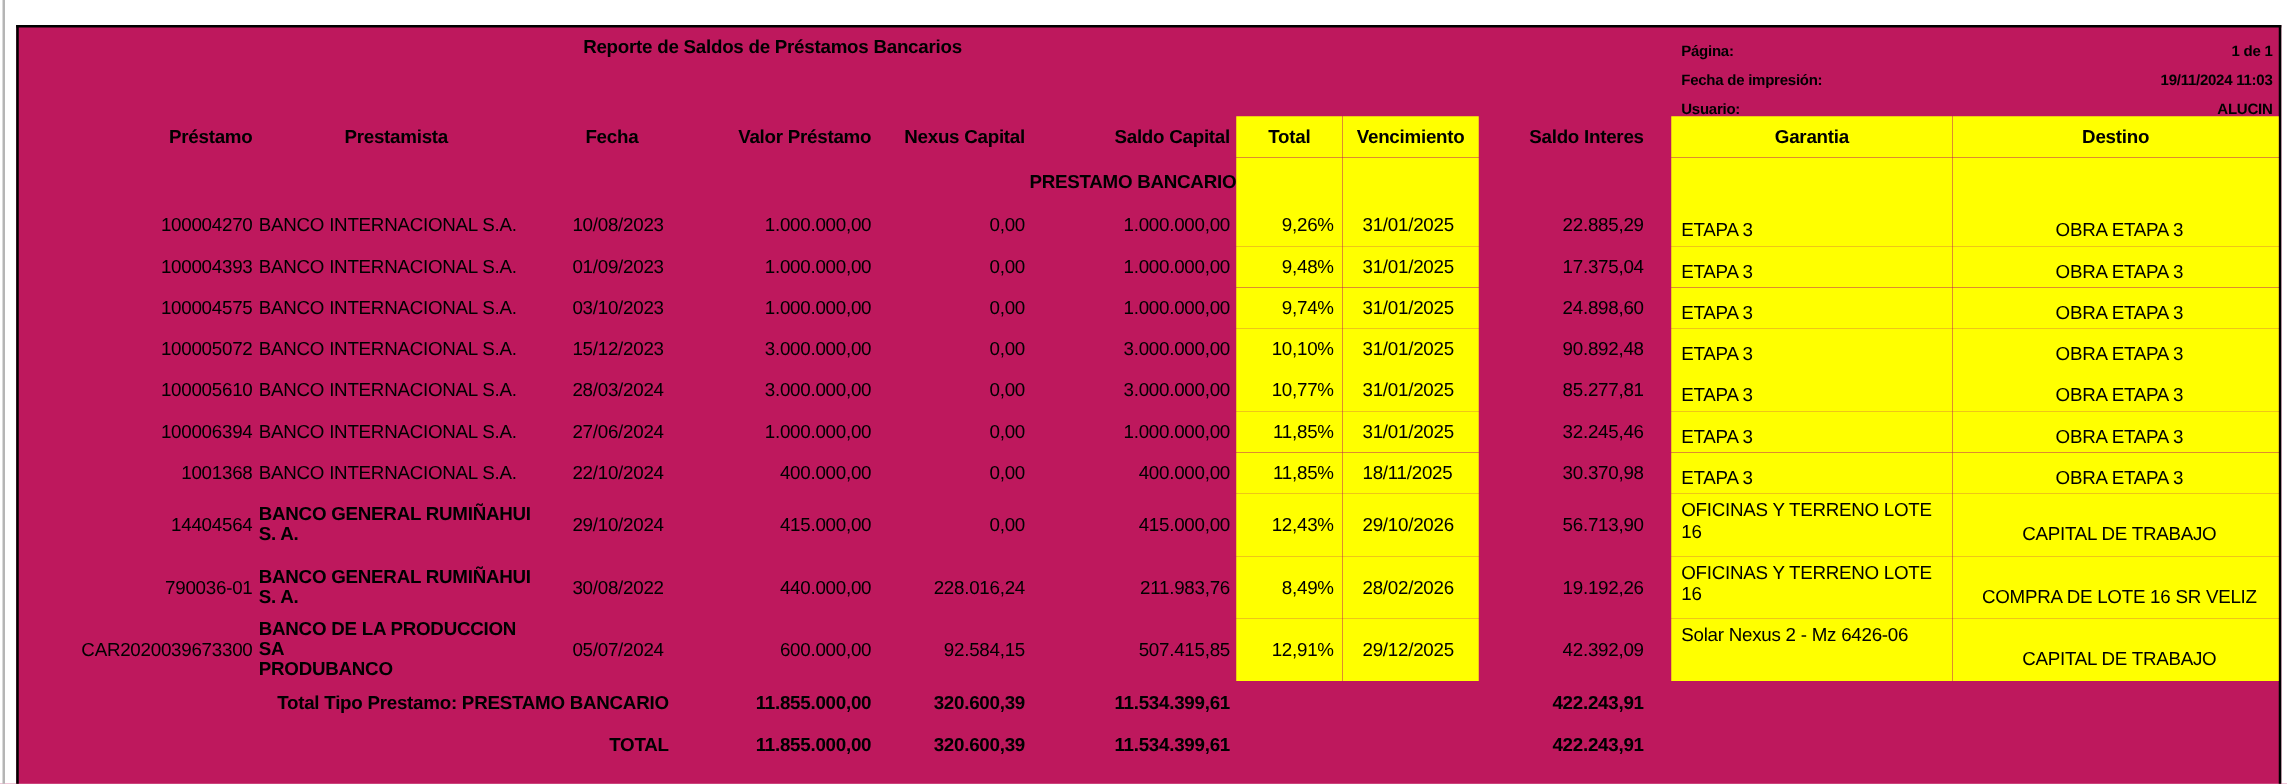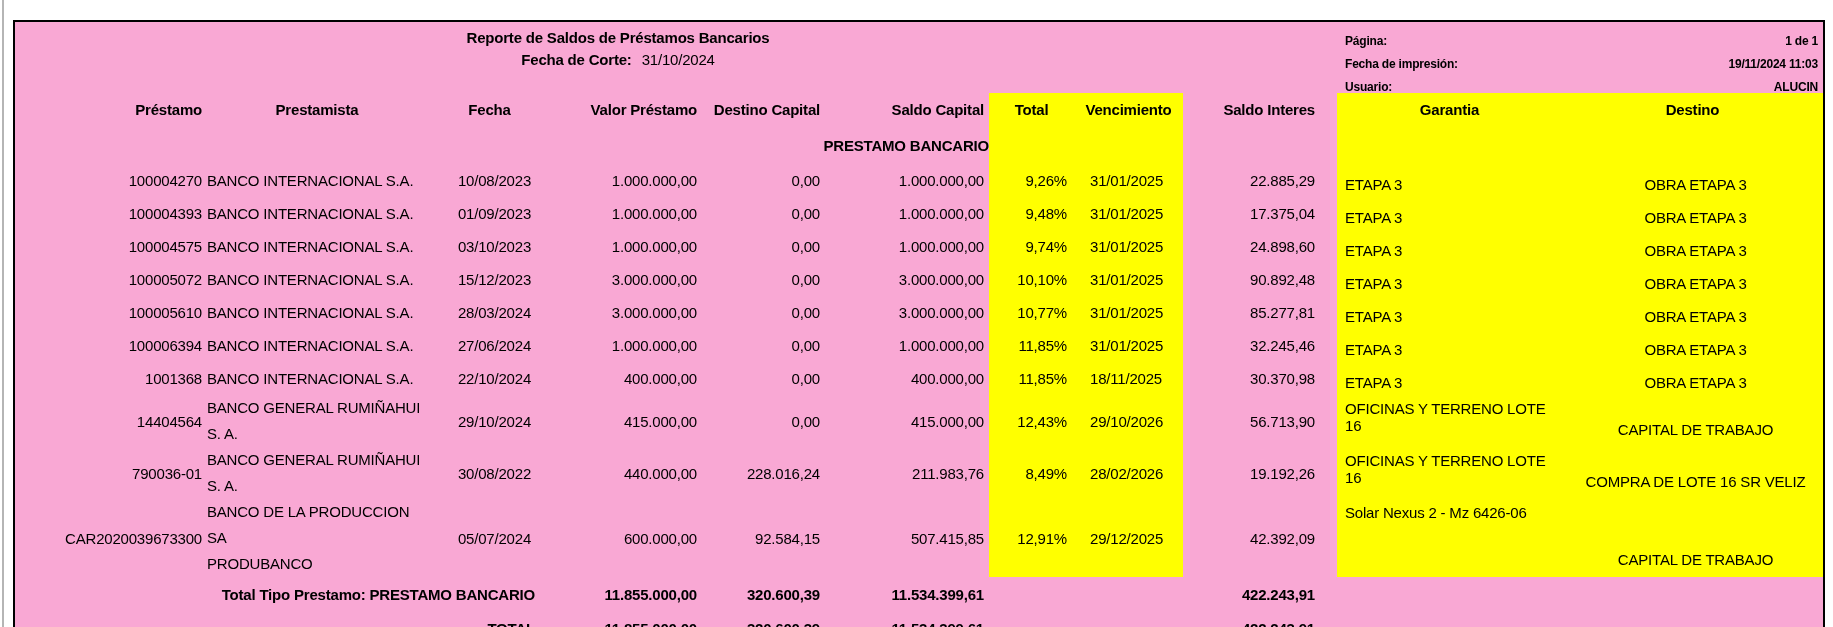--- a/index.html
+++ b/index.html
@@ -4,21 +4,21 @@
 <style>
   html,body{margin:0;padding:0;}
   body{
     width:1833px;height:627px;background:#ffffff;color:#000;
     font-family:"Liberation Sans", sans-serif;
     overflow:hidden;position:relative;letter-spacing:-0.2px;
   }
   .window-edge{position:absolute;left:2px;top:0;width:2px;height:627px;background:#b5b5b5;}
   .page{
     position:absolute;left:13px;top:20px;width:1812px;height:607px;
-    border:2px solid #000;border-bottom:none;box-sizing:border-box;background:#f9a8d4;
+    border:2px solid #000;border-bottom:none;box-sizing:border-box;background:#be185d;
   }
   .report-title{
     position:absolute;top:7px;left:0;width:1206px;text-align:center;
     font-weight:bold;font-size:15px;
   }
   .cutoff-line{
     position:absolute;top:29px;left:0;width:1206px;text-align:center;font-size:15px;
   }
   .cutoff-line .lbl{font-weight:bold;margin-right:10px;}
   .meta{position:absolute;left:1318px;right:5px;top:7px;font-size:12px;}
@@ -39,39 +39,36 @@
   .c7{text-align:right;padding-right:7px;}
   .c8{text-align:left;padding-left:16px;}
   .c9{text-align:right;padding-right:22px;}
   .c10{text-align:left;padding-left:8px;}
   .c11{text-align:center;padding-left:6px;}
   th.c2,th.c3,th.c7,th.c8,th.c10,th.c11{text-align:center;padding:0;}
   .row-group{height:38px;}
   .row-group .group-label{font-weight:bold;}
   .row-data{height:33px;}
   .row-data.tall{height:50px;}
-  .row-data.tall td.c2{line-height:26px;}
+  .row-data.tall td.c2{line-height:16px;font-weight:bold;}
   .row-data td.c10,.row-data td.c11{padding-top:7px;margin-left:24px;}
   .row-data.tall td.c10{vertical-align:top;padding-top:5px;}
   .row-data.tall td.c11{vertical-align:bottom;padding-bottom:9px;}
   .row-total{height:34px;}
   .row-total td{font-weight:bold;}
   .row-total .total-label{text-align:right;padding-right:12px;}
 </style>
 </head>
 <body>
 
 <div class="window-edge"></div>
 
 <div class="page">
 
   <div class="report-title">Reporte de Saldos de Préstamos Bancarios</div>
-  <div class="cutoff-line">
-    <span class="lbl">Fecha de Corte:</span><span>31/10/2024</span>
-  </div>
 
   <div class="meta">
     <div class="meta-row">
       <span class="meta-label">Página:</span>
       <span class="meta-value">1 de 1</span>
     </div>
     <div class="meta-row">
       <span class="meta-label">Fecha de impresión:</span>
       <span class="meta-value">19/11/2024 11:03</span>
     </div>
@@ -94,21 +91,21 @@
         <col style="width:154px">
       <col style="width:225px">
         <col style="width:261px">
     </colgroup>
     <thead>
       <tr>
         <th class="c1">Préstamo</th>
         <th class="c2">Prestamista</th>
         <th class="c3">Fecha</th>
         <th class="c4">Valor Préstamo</th>
-        <th class="c5">Destino Capital</th>
+        <th class="c5">Nexus Capital</th>
         <th class="c6">Saldo Capital</th>
         <th class="c7 hl">Total</th>
         <th class="c8 hl">Vencimiento</th>
         <th class="c9">Saldo Interes</th>
         <th class="c10 hl">Garantia</th>
         <th class="c11 hl">Destino</th>
       </tr>
     </thead>
     <tbody id="rows-container">
       <tr class="row-group">

